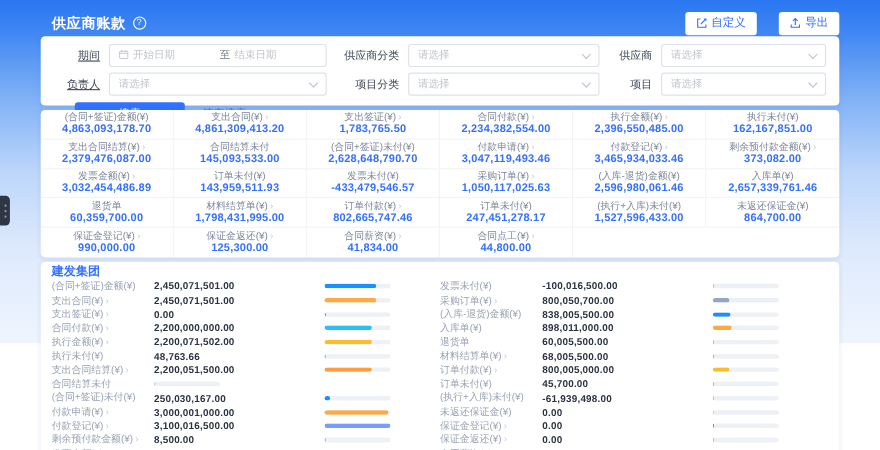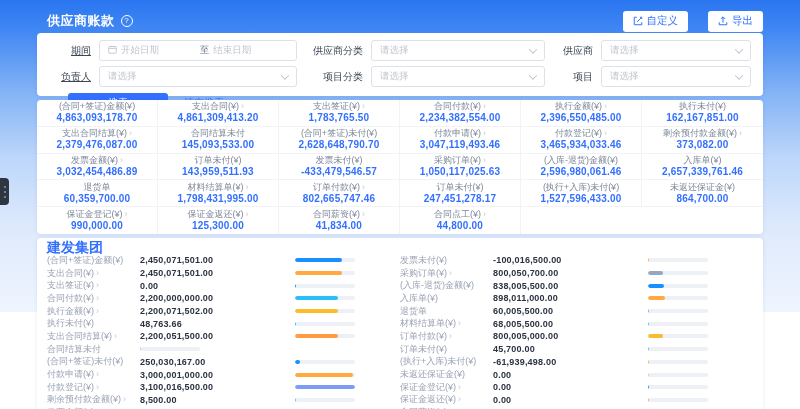--- a/index.html
+++ b/index.html
@@ -51,21 +51,21 @@
   .stat-cell { height:26.8px; display:flex; flex-direction:column; align-items:center; justify-content:center;
     gap:2px; border-right:1px solid #f1f3f6; border-bottom:1px solid #f1f3f6; }
   .stat-cell:nth-child(6n) { border-right:none; }
   .stat-cell:nth-child(n+25) { border-bottom:none; }
   .stat-label { font-size:9px; color:#7d8799; line-height:1; display:flex; align-items:center; gap:2px; white-space:nowrap; }
   .drill { color:#c2c9d4; font-size:9px; line-height:1; }
   .stat-value { font-size:10px; font-weight:700; color:#3370ff; line-height:1; letter-spacing:.2px; }
 
   
   .chart-card { top:238px; height:200px; padding:3px 10px 0 10px; }
-  .group-title { font-size:14px; font-weight:700; color:#3370ff; height:13px; line-height:13px; cursor:pointer; }
+  .group-title { font-size:11px; font-weight:700; color:#3370ff; height:13px; line-height:13px; cursor:pointer; }
   .chart-cols { display:flex; }
   .chart-col { width:363px; }
   .crow { display:flex; align-items:center; height:12.7px; }
   .crow-label { width:93px; font-size:9px; color:#99a2b3; white-space:nowrap; display:flex; align-items:center; gap:2px; }
   .crow-value { flex:1; font-size:9px; font-weight:700; color:#2b3342; letter-spacing:.2px; }
   .crow-bar { width:60px; height:4px; border-radius:2px; background:#edf0f5; margin-right:45px; overflow:hidden; flex:none; }
   .crow-bar i { display:block; height:4px; border-radius:2px; }
 </style>
 </head>
 <body>

